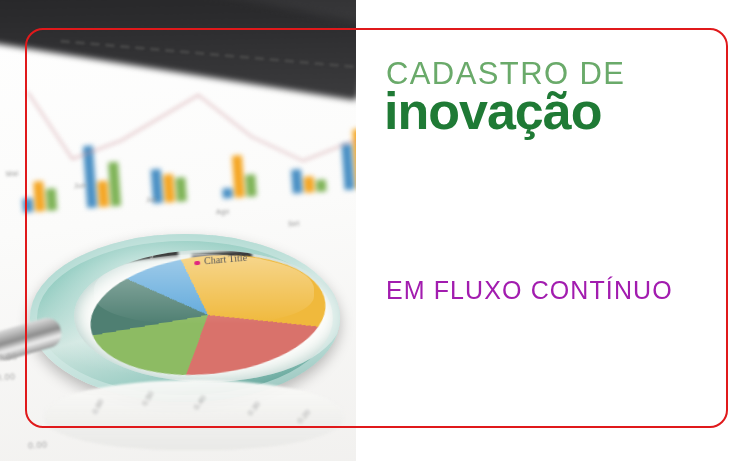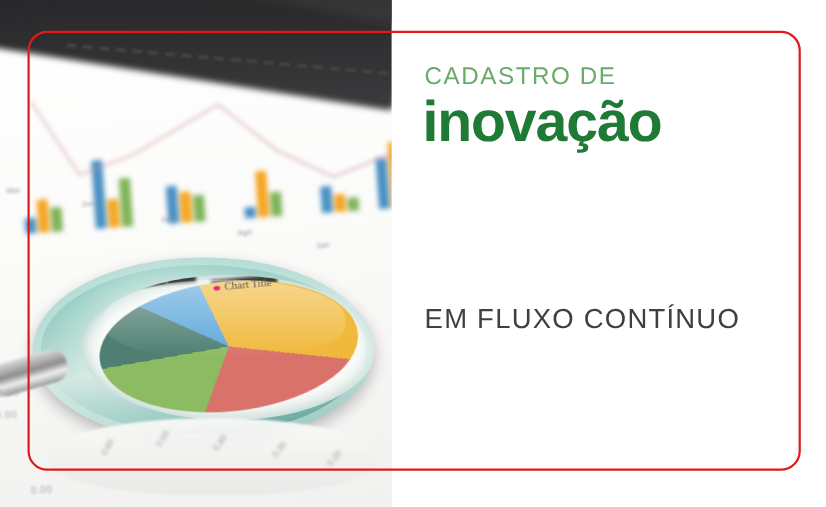--- a/index.html
+++ b/index.html
@@ -244,42 +244,42 @@
 
   
   .content {
     position: absolute;
     left: 378px; top: 0;
     width: 360px; height: 461px;
   }
   .kicker {
     position: absolute;
     left: 8px; top: 56px;
-    font-size: 22px;
+    font-size: 31px;
     letter-spacing: 1.4px;
     color: #6aaa6a;
     font-weight: 400;
     white-space: nowrap;
   }
   .headline {
     position: absolute;
     left: 6px; top: 83px;
     font-size: 52px;
     line-height: 56px;
     font-weight: 700;
     color: #1f7a35;
     letter-spacing: -1px;
   }
   .headline .ln { display: block; white-space: nowrap; }
   .subline {
     position: absolute;
     left: 8px; top: 276px;
     font-size: 25px;
     letter-spacing: 1.1px;
-    color: #404040;
+    color: #a21caf;
     font-weight: 400;
     white-space: nowrap;
   }
   .badge {
     position: absolute;
     left: 0px; top: 318px;
     height: 25px;
     padding: 0 15px;
     display: inline-flex;
     align-items: center;

